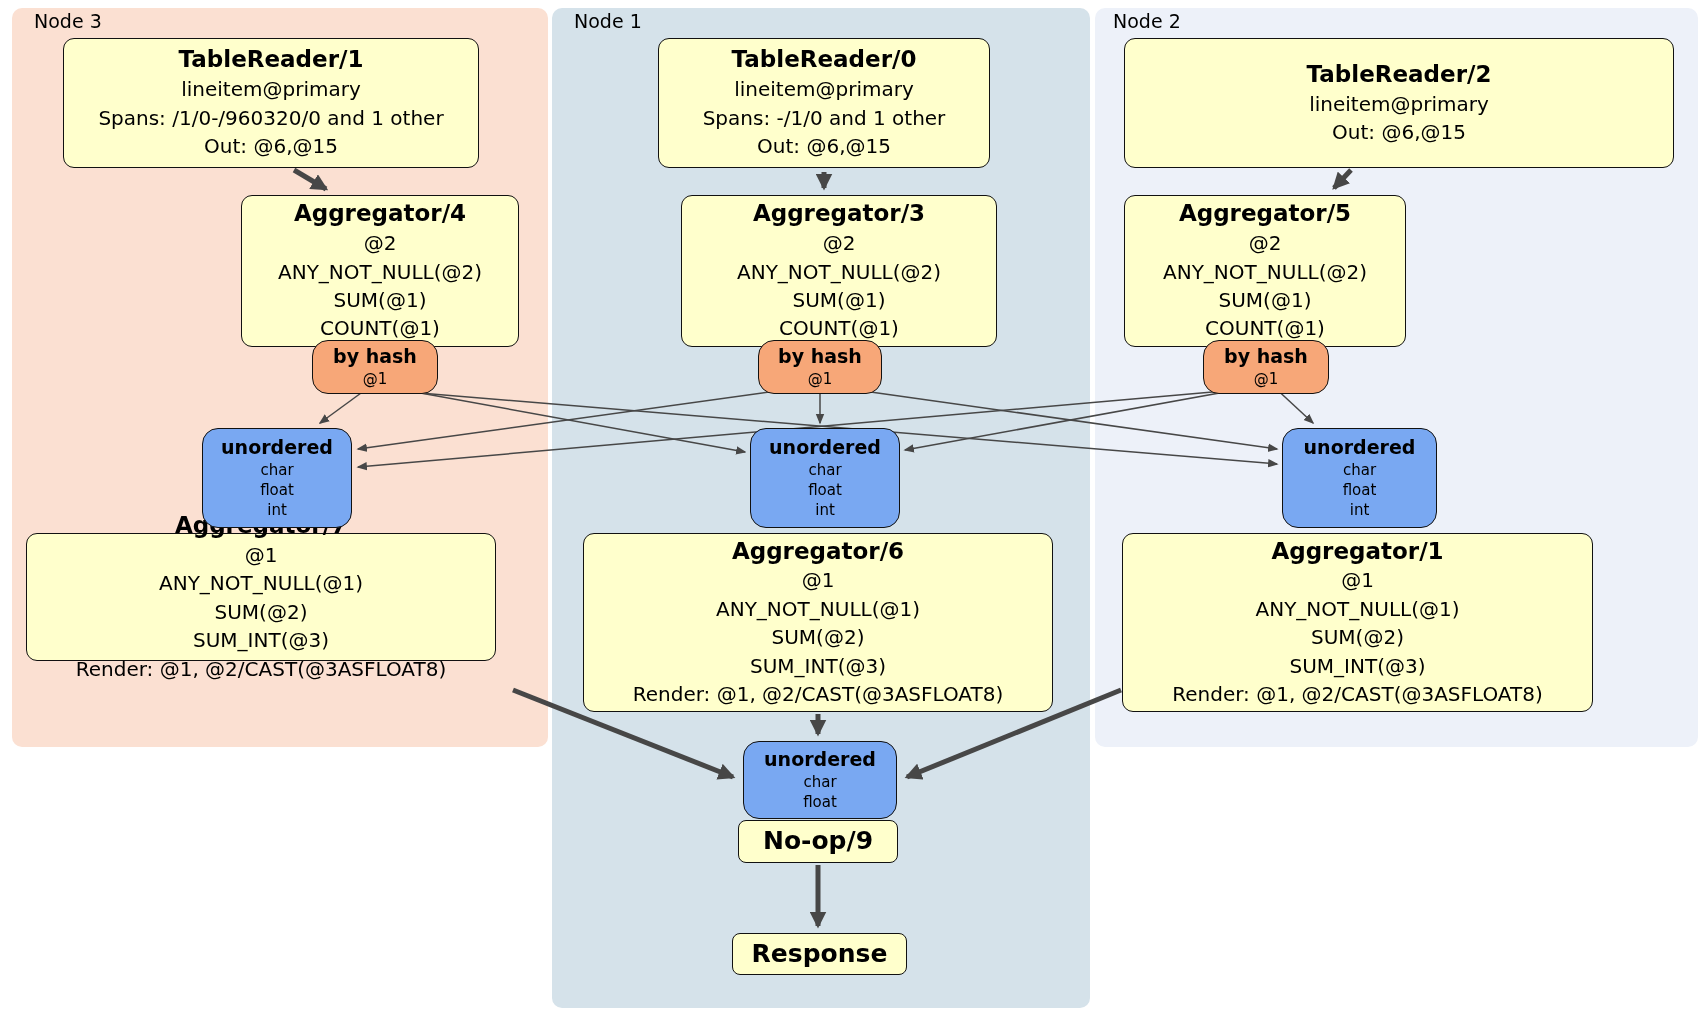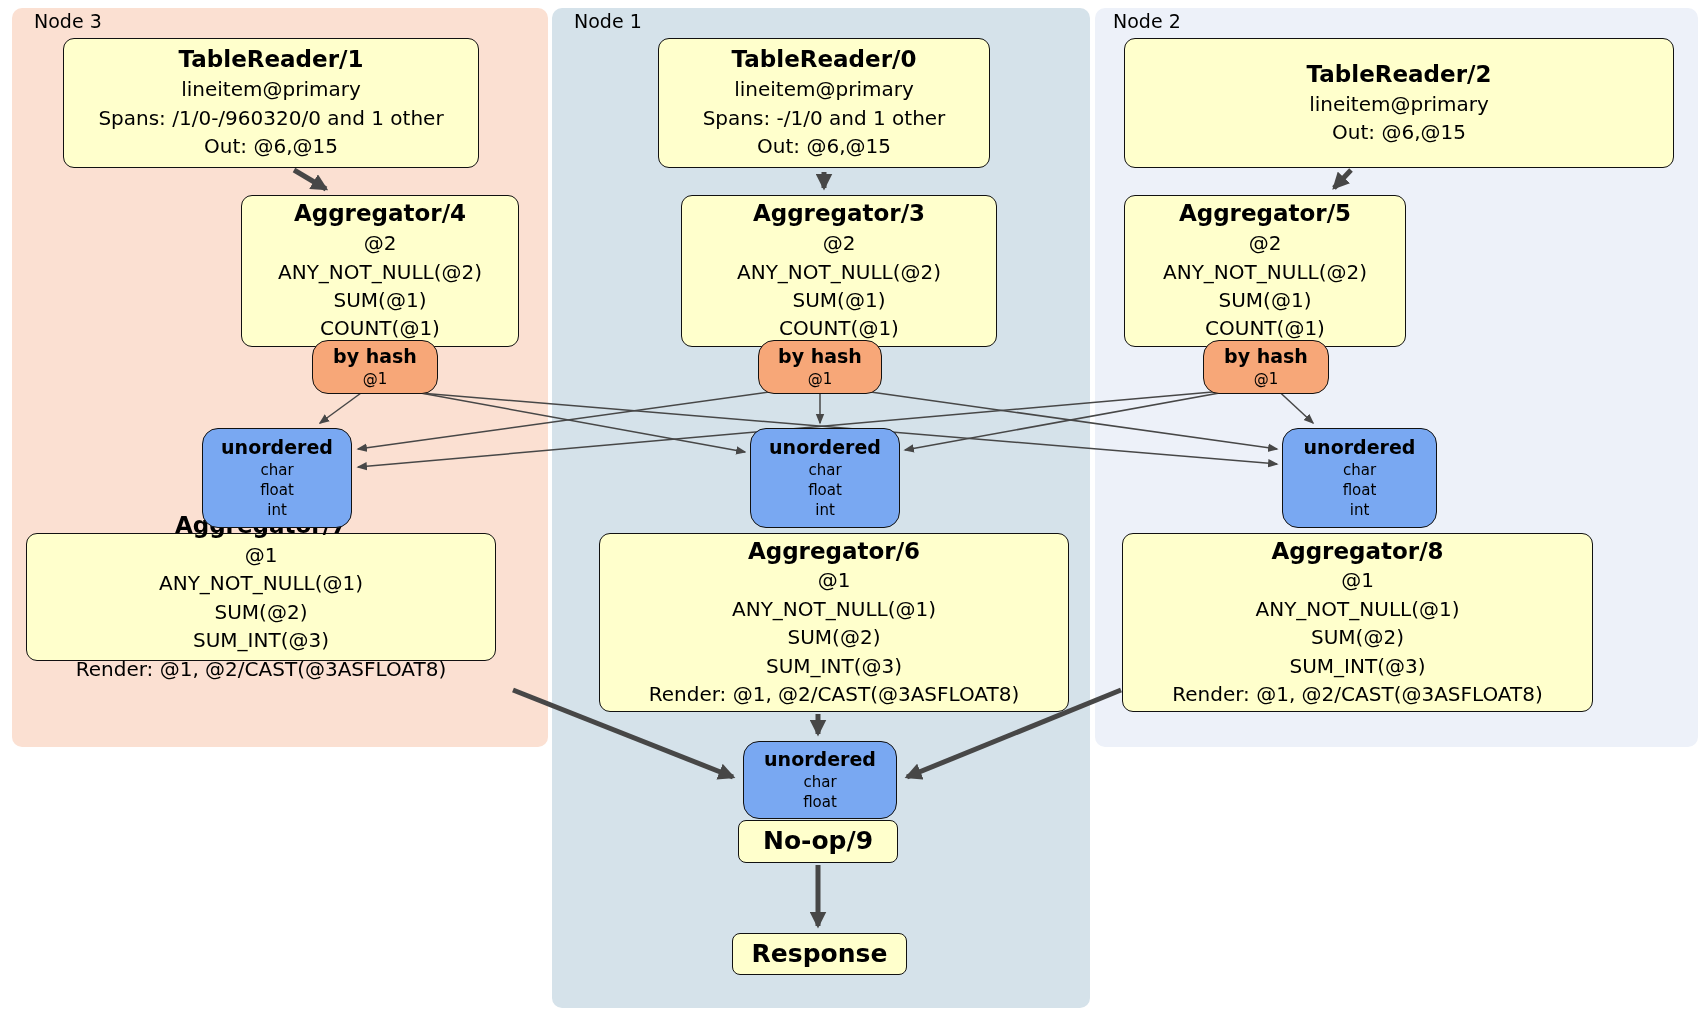--- a/index.html
+++ b/index.html
@@ -39,21 +39,21 @@
   .b-agg4{left:241px;top:195px;width:278px;height:152px;text-align:right;}
   .b-agg3{left:681px;top:195px;width:316px;height:152px;}
   .b-agg5{left:1124px;top:195px;width:282px;height:152px;}
   .b-hash4{left:312px;top:340px;width:126px;height:54px;}
   .b-hash3{left:758px;top:340px;width:124px;height:54px;}
   .b-hash5{left:1203px;top:340px;width:126px;height:54px;}
   .b-un7{left:202px;top:428px;width:150px;height:100px;}
   .b-un6{left:750px;top:428px;width:150px;height:100px;}
   .b-un8{left:1282px;top:428px;width:155px;height:100px;}
   .b-agg7{left:26px;top:533px;width:470px;height:128px;}
-  .b-agg6{left:583px;top:533px;width:470px;height:179px;margin-left:16px;}
+  .b-agg6{left:583px;top:533px;width:470px;height:179px;}
   .b-agg8{left:1122px;top:533px;width:471px;height:179px;}
   .b-unf{left:743px;top:741px;width:154px;height:78px;}
   .b-noop{left:738px;top:820px;width:160px;height:43px;}
   .b-resp{left:732px;top:933px;width:175px;height:42px;}
 </style>
 </head>
 <body>
 
 <div class="canvas">
 
@@ -145,21 +145,21 @@
     <div class="line">Out: @6,@15</div>
   </div>
   <div class="box b-agg5">
     <div class="title">Aggregator/5</div>
     <div class="line">@2</div>
     <div class="line">ANY_NOT_NULL(@2)</div>
     <div class="line">SUM(@1)</div>
     <div class="line">COUNT(@1)</div>
   </div>
   <div class="box b-agg8">
-    <div class="title">Aggregator/8</div>
+    <div class="title">Aggregator/1</div>
     <div class="line">@1</div>
     <div class="line">ANY_NOT_NULL(@1)</div>
     <div class="line">SUM(@2)</div>
     <div class="line">SUM_INT(@3)</div>
     <div class="line">Render: @1, @2/CAST(@3ASFLOAT8)</div>
   </div>
 
   <div class="box router b-hash4">
     <div class="title">by hash</div>
     <div class="line">@1</div>

